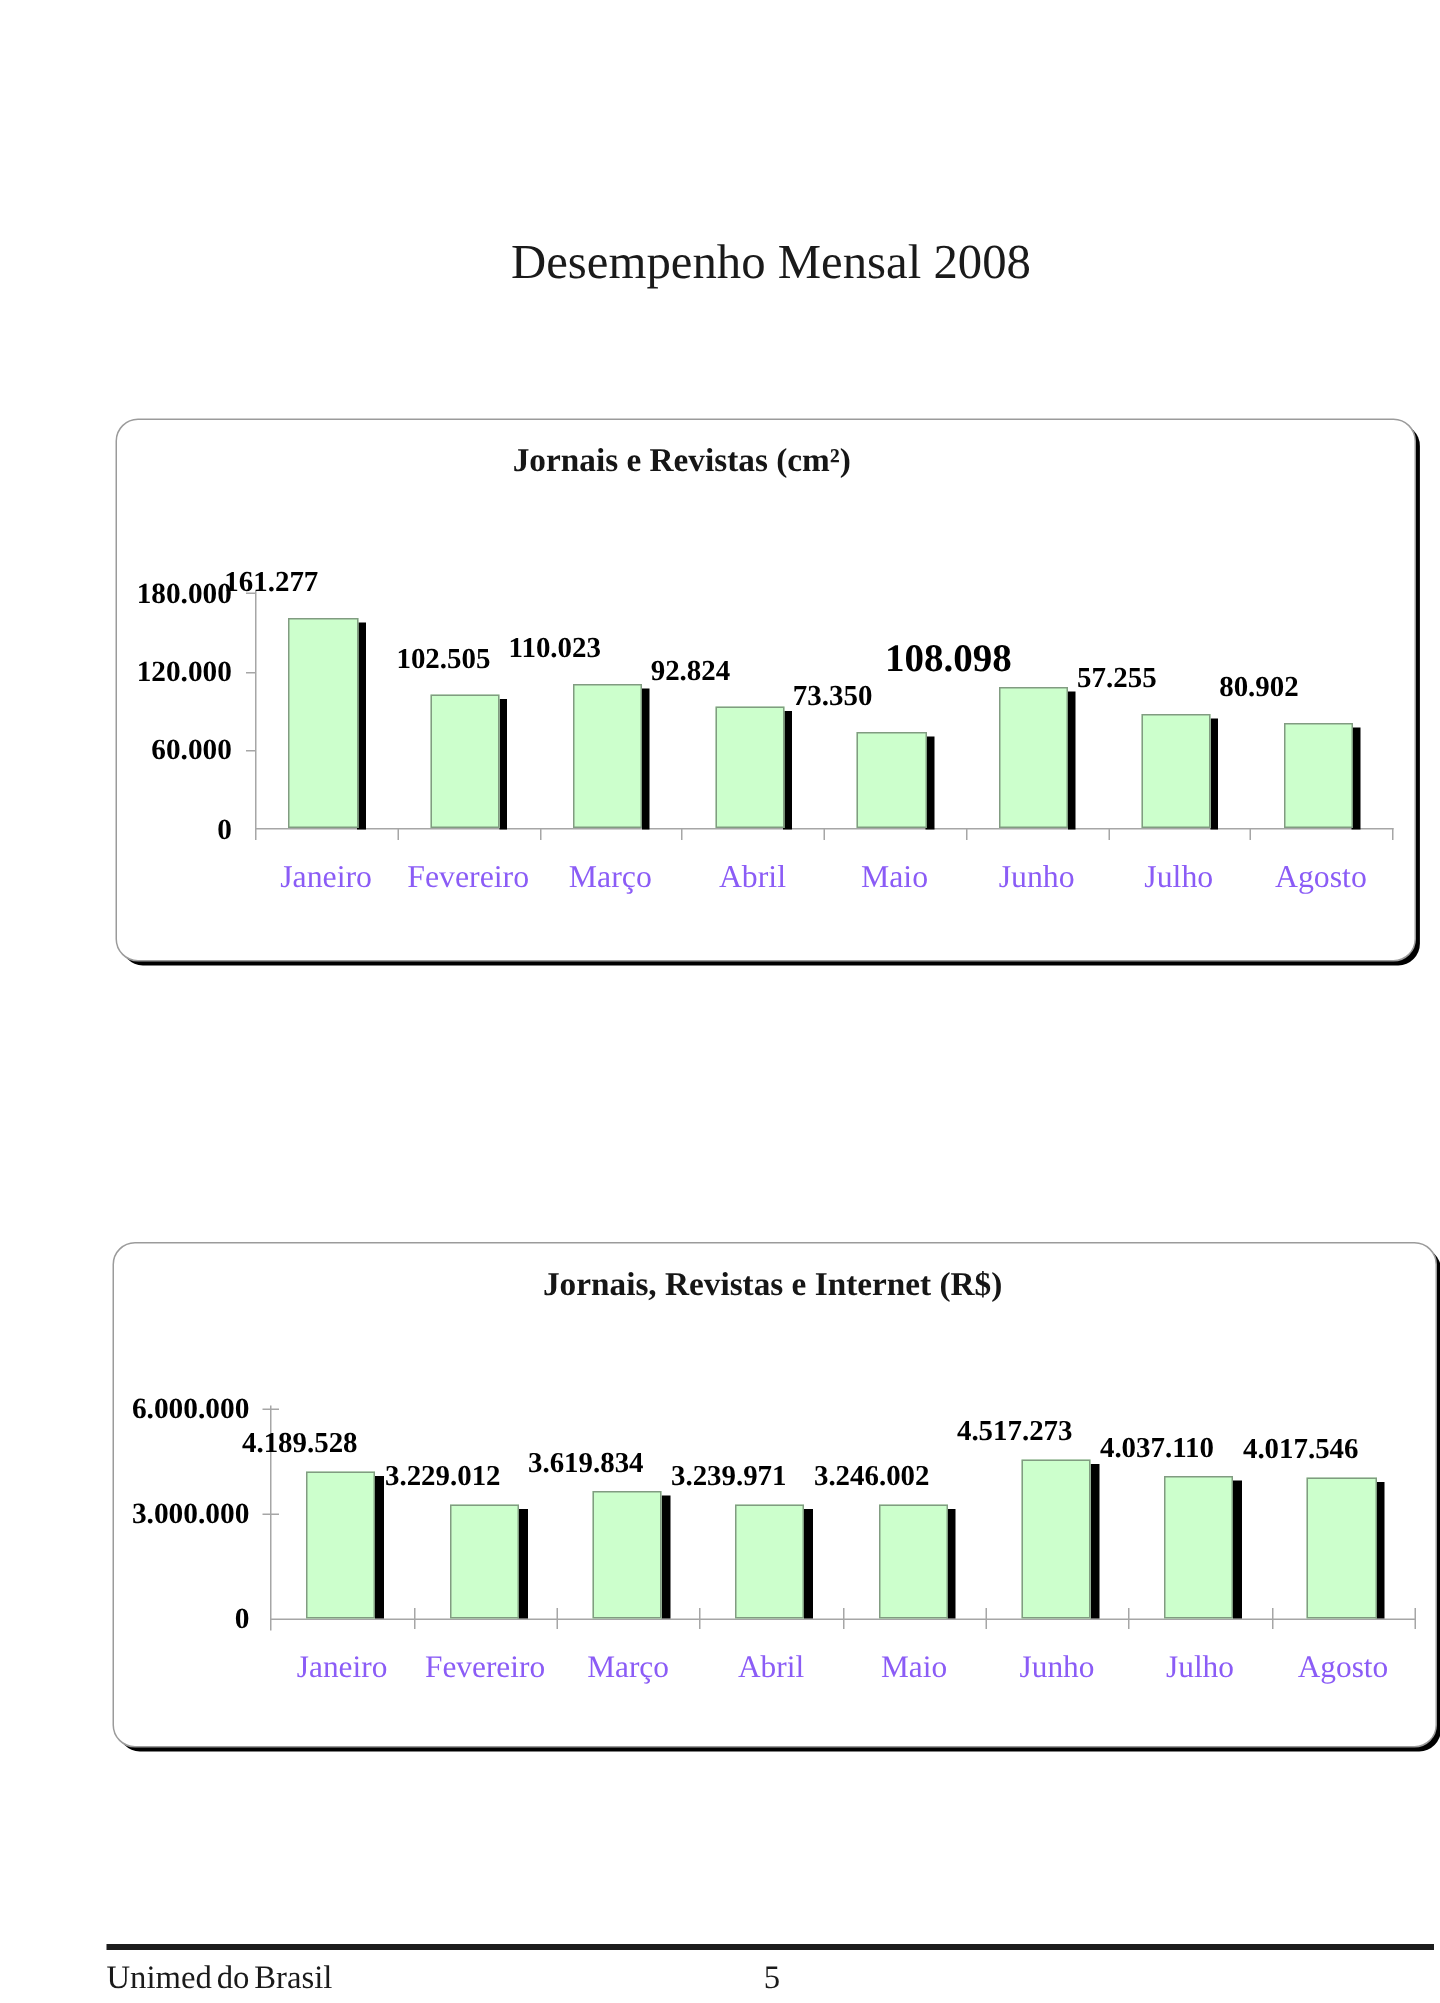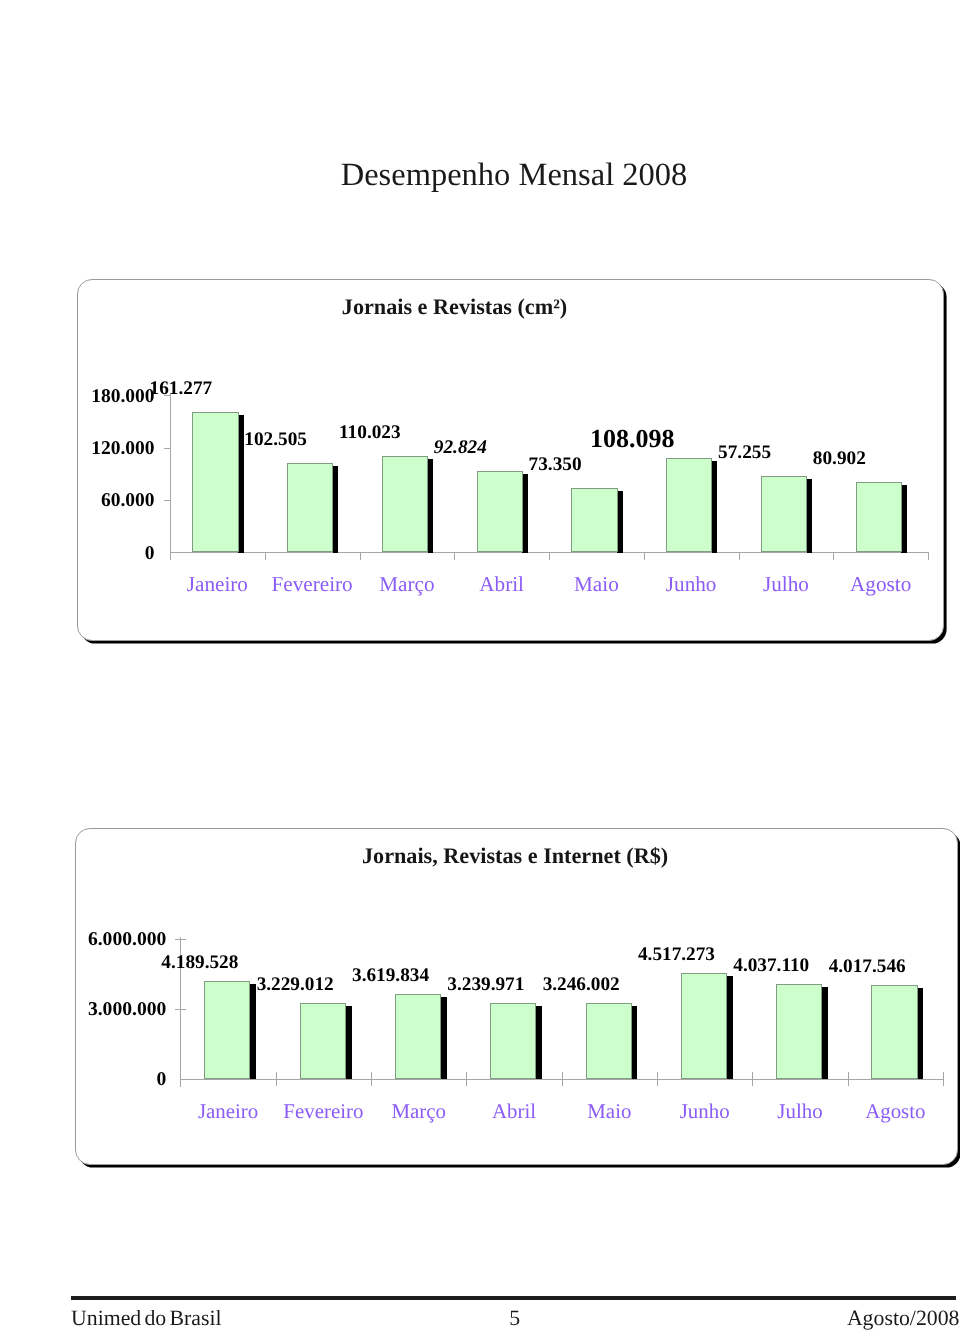--- a/index.html
+++ b/index.html
@@ -67,29 +67,29 @@
       <div class="tick" style="left: 643.75px; top: 552.3px; width: 1px; height: 8px;"></div>
       <div class="tick" style="left: 738.5px; top: 552.3px; width: 1px; height: 8px;"></div>
       <div class="tick" style="left: 833.25px; top: 552.3px; width: 1px; height: 8px;"></div>
       <div class="tick" style="left: 928px; top: 552.3px; width: 1px; height: 8px;"></div>
       <div class="barshadow" style="left: 238.1px; top: 414.801px; width: 5.6px; height: 138.099px;"></div>
       <div class="bar" style="left: 192.4px; top: 411.801px; width: 46.3px; height: 140.499px;"></div>
       <div class="vallabel" style="left: 149.55px; top: 377.801px; width: 140px; font-size: 19.3px;">161.277</div>
       <div class="xlabel" style="left: 170px; top: 572px; width: 94.75px; font-size: 21.2px;">Janeiro</div>
       <div class="barshadow" style="left: 332.85px; top: 466.001px; width: 5.6px; height: 86.8989px;"></div>
       <div class="bar" style="left: 287.15px; top: 463.001px; width: 46.3px; height: 89.2989px;"></div>
-      <div class="vallabel" style="left: 244.3px; top: 429.001px; width: 140px; font-size: 19.3px;">102.505</div>
+      <div class="vallabel" style="left: 244.3px; top: 429.001px; width: 140px; font-size: 19.3px; padding-left: 20px;">102.505</div>
       <div class="xlabel" style="left: 264.75px; top: 572px; width: 94.75px; font-size: 21.2px;">Fevereiro</div>
       <div class="barshadow" style="left: 427.6px; top: 459.452px; width: 5.6px; height: 93.4484px;"></div>
       <div class="bar" style="left: 381.9px; top: 456.452px; width: 46.3px; height: 95.8484px;"></div>
       <div class="vallabel" style="left: 339.05px; top: 422.452px; width: 140px; font-size: 19.3px;">110.023</div>
       <div class="xlabel" style="left: 359.5px; top: 572px; width: 94.75px; font-size: 21.2px;">Março</div>
       <div class="barshadow" style="left: 522.35px; top: 474.435px; width: 5.6px; height: 78.4652px;"></div>
       <div class="bar" style="left: 476.65px; top: 471.435px; width: 46.3px; height: 80.8652px;"></div>
-      <div class="vallabel" style="left: 433.8px; top: 437.435px; width: 140px; font-size: 19.3px; font-style: italic;">92.824</div>
+      <div class="vallabel" style="left: 433.8px; top: 437.435px; width: 140px; font-size: 19.3px;">92.824</div>
       <div class="xlabel" style="left: 454.25px; top: 572px; width: 94.75px; font-size: 21.2px;">Abril</div>
       <div class="barshadow" style="left: 617.1px; top: 491.4px; width: 5.6px; height: 61.5001px;"></div>
       <div class="bar" style="left: 571.4px; top: 488.4px; width: 46.3px; height: 63.9001px;"></div>
       <div class="vallabel" style="left: 528.55px; top: 454.4px; width: 140px; font-size: 19.3px;">73.350</div>
       <div class="xlabel" style="left: 549px; top: 572px; width: 94.75px; font-size: 21.2px;">Maio</div>
       <div class="barshadow" style="left: 711.85px; top: 461.129px; width: 5.6px; height: 91.7714px;"></div>
       <div class="bar" style="left: 666.15px; top: 458.129px; width: 46.3px; height: 94.1714px;"></div>
       <div class="vallabel" style="left: 590px; top: 424.129px; width: 140px; font-size: 26px;">108.098</div>
       <div class="xlabel" style="left: 643.75px; top: 572px; width: 94.75px; font-size: 21.2px;">Junho</div>
       <div class="barshadow" style="left: 806.6px; top: 478.507px; width: 5.6px; height: 74.3933px;"></div>
@@ -150,14 +150,13 @@
       <div class="xlabel" style="left: 752.35px; top: 1099px; width: 95.325px; font-size: 20.9px;">Julho</div>
       <div class="barshadow" style="left: 917.175px; top: 987.923px; width: 6.3px; height: 91.4767px;"></div>
       <div class="bar" style="left: 871.475px; top: 984.923px; width: 46.3px; height: 93.8767px;"></div>
       <div class="vallabel" style="left: 828.625px; top: 955.923px; width: 140px; font-size: 19.25px;">4.017.546</div>
       <div class="xlabel" style="left: 847.675px; top: 1099px; width: 95.325px; font-size: 20.9px;">Agosto</div>
     </div>
 
   <div class="foot-rule-thick"></div>
   <div class="foot-text" id="foot-left">Unimed do Brasil</div>
   <div class="foot-text" id="foot-center">5</div>
-  <div class="foot-text" id="foot-right">Agosto/2008</div>
 </div>
 
 </body></html>

